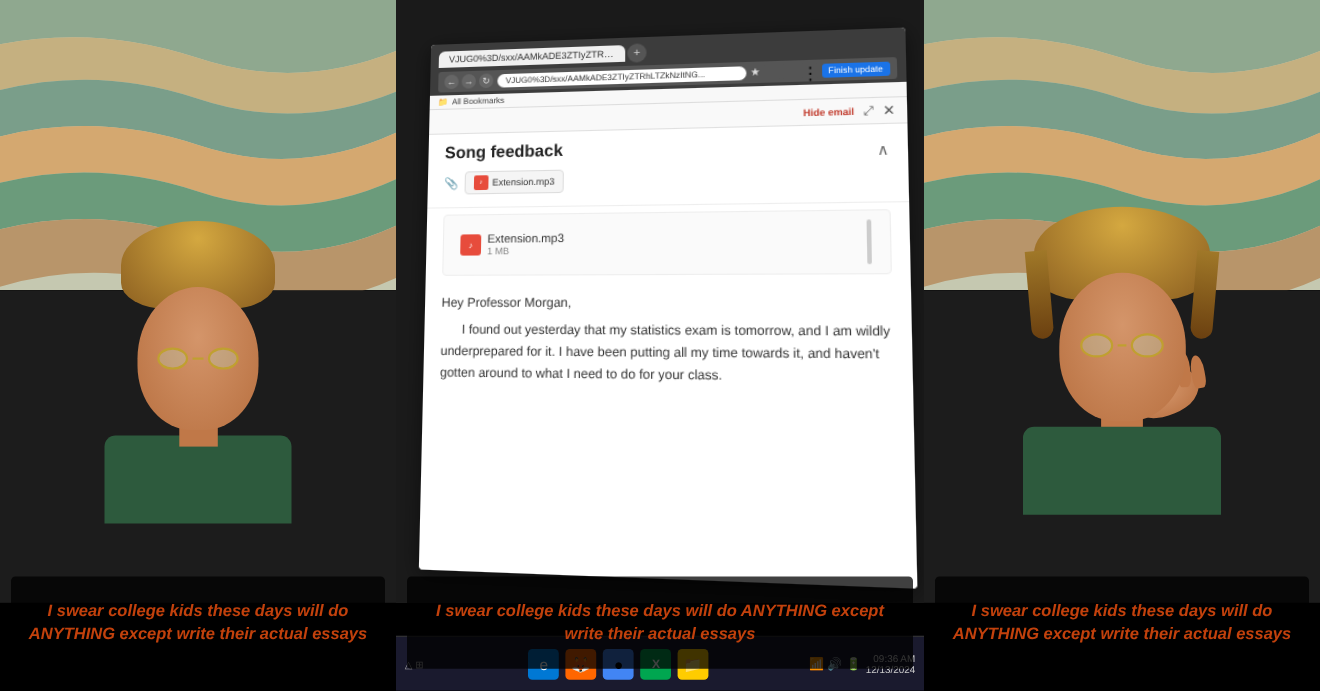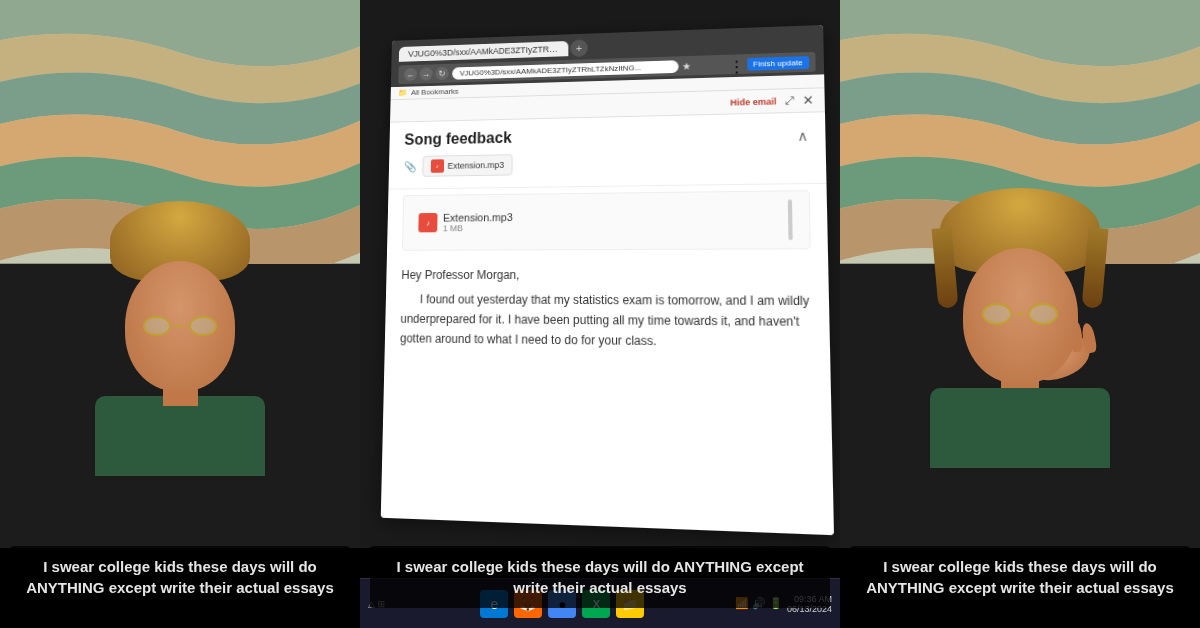--- a/index.html
+++ b/index.html
@@ -18,27 +18,28 @@
       overflow: hidden;
     }
 
     
     .caption-bar {
       position: absolute;
       bottom: 20px;
       left: 10px;
       right: 10px;
       background: rgba(0,0,0,0.75);
-      color: #e5e5e5;
+      color: #c2410c;
       font-size: 15px;
       font-weight: bold;
       text-align: center;
-      padding: 10px 14px;
+      padding: 21px 14px;
       border-radius: 4px;
       line-height: 1.4;
+      font-style: italic;
     }
 
     .laptop-screen-container {
       position: absolute;
       top: 0; left: 0; right: 0; bottom: 80px;
       background: #2c2c2c;
       display: flex;
       align-items: center;
       justify-content: center;
       perspective: 800px;
@@ -470,21 +471,21 @@
       </div>
     </div>
     <div style="display:flex;align-items:center;gap:4px;margin-left:auto;">
       <div class="taskbar-sys-icons">
         <span>📶</span>
         <span>🔊</span>
         <span>🔋</span>
       </div>
       <div class="taskbar-time">
         <div>09:36 AM</div>
-        <div>06/13/2024</div>
+        <div>12/13/2024</div>
       </div>
     </div>
   </div>
 
   <div class="caption-bar">
     <span>I swear college kids these days will do ANYTHING except write their actual essays</span>
   </div>
 </div>
 
 <div class="panel panel-right">

